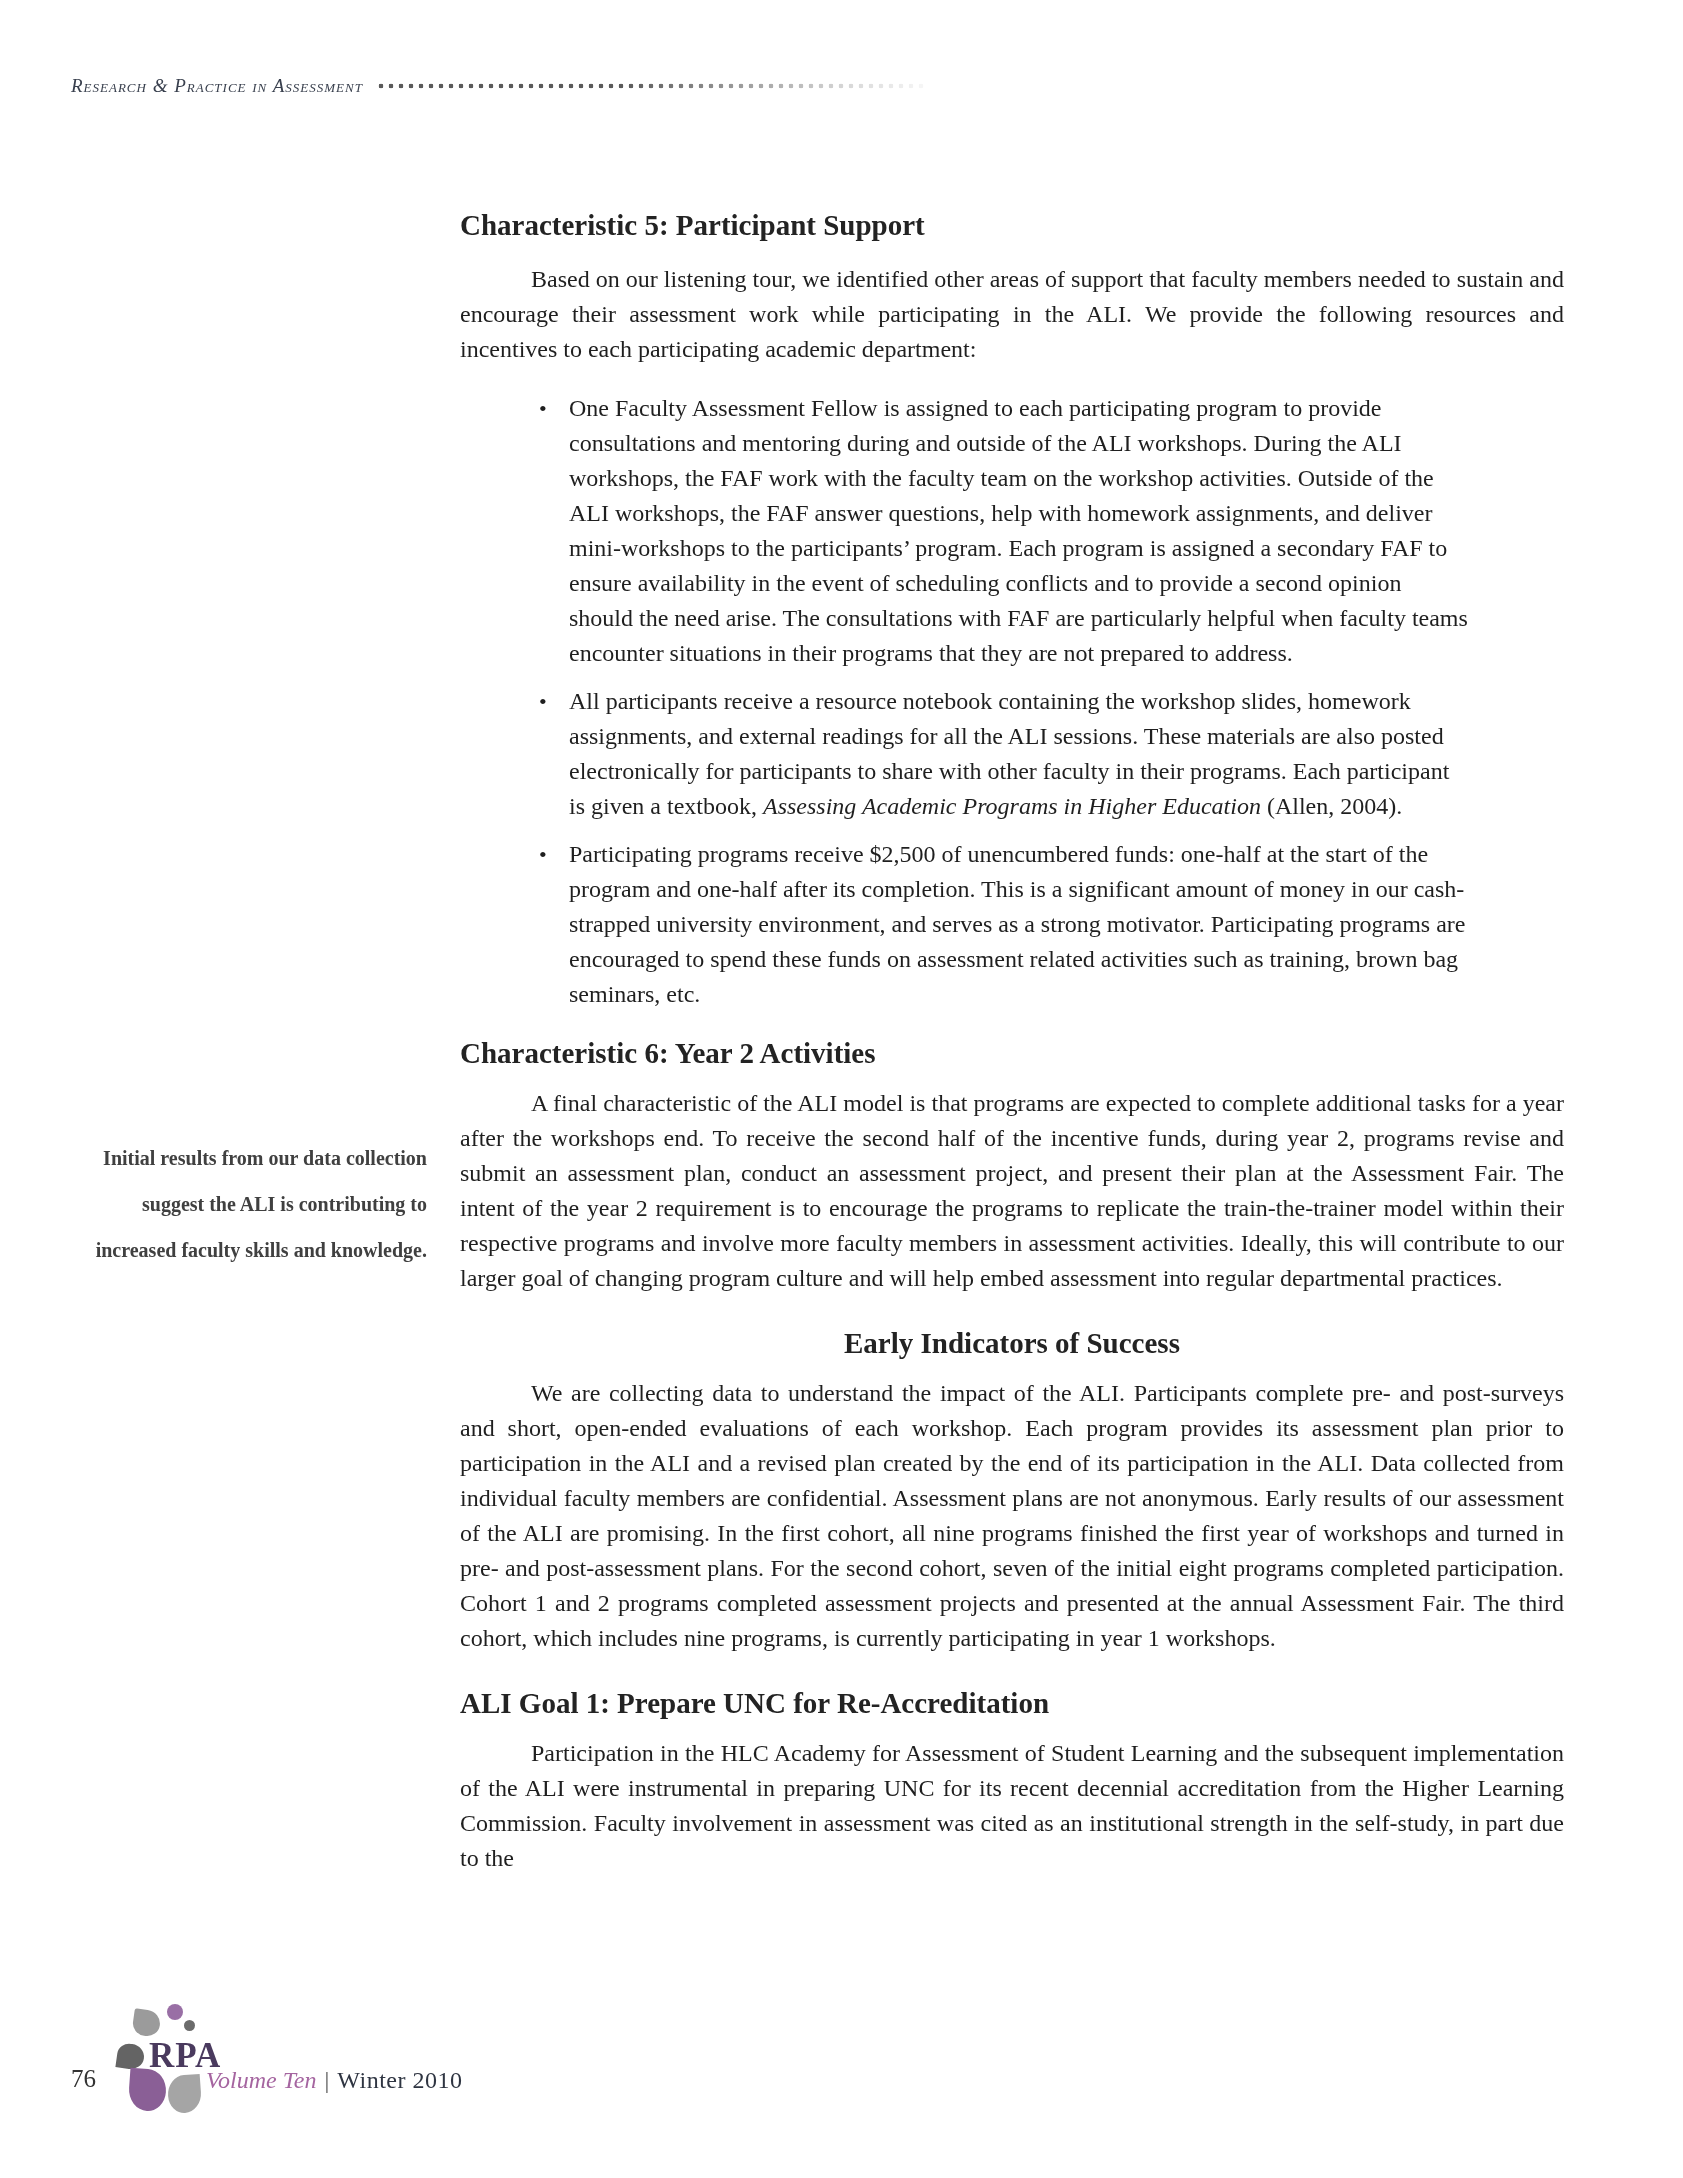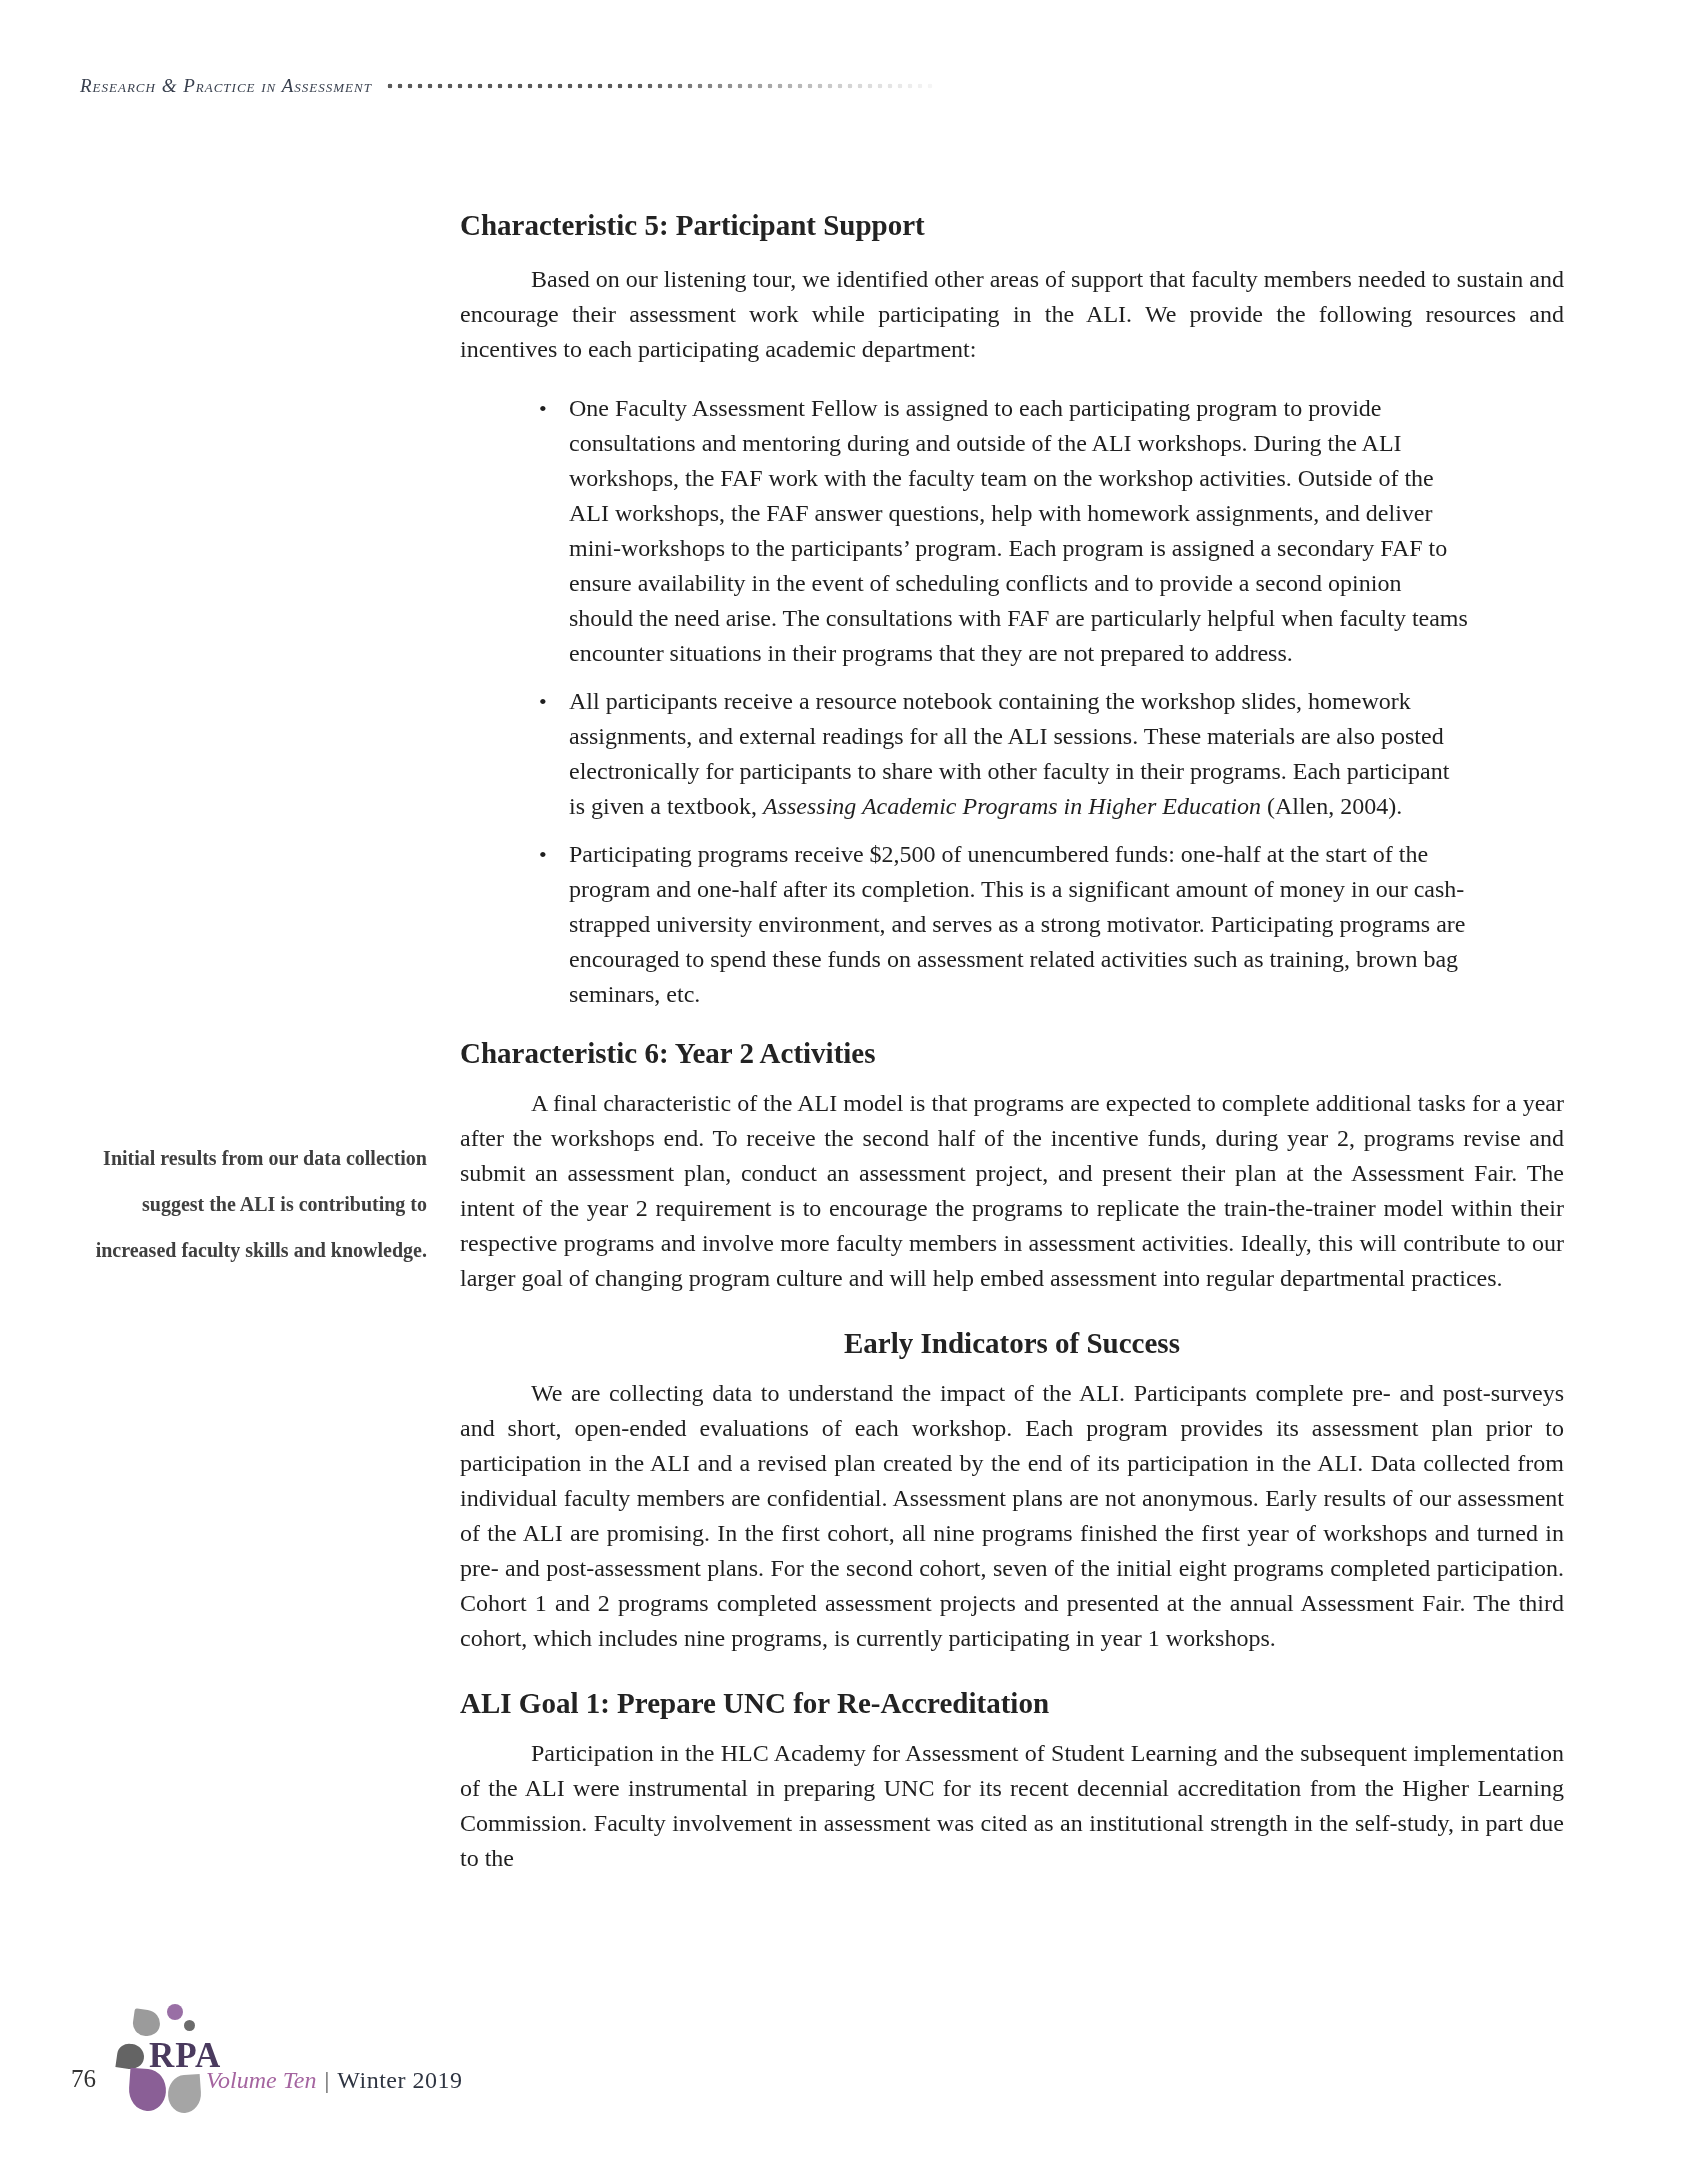--- a/index.html
+++ b/index.html
@@ -6,21 +6,21 @@
   .page{
     position:relative;
     width:1683px;height:2178px;
     background:#ffffff;
     overflow:hidden;
     font-family:"Liberation Serif","DejaVu Serif",serif;
     color:#222222;
   }
   
   .header{
-    position:absolute;left:80px;top:75px;width:1386px;height:30px;
+    position:absolute;left:71px;top:75px;width:1386px;height:30px;
     white-space:nowrap;
   }
   .journal-title{
     font-style:italic;
     font-variant:small-caps;
     font-size:19px;
     letter-spacing:1px;
     color:#39404e;
     vertical-align:middle;
   }
@@ -154,18 +154,18 @@
     <div class="logo">
       <span class="petal petal-a"></span>
       <span class="petal petal-b"></span>
       <span class="petal petal-c"></span>
       <span class="petal petal-d"></span>
       <span class="petal petal-e"></span>
       <span class="petal petal-f"></span>
       <span class="logo-text">RPA</span>
     </div>
     <div class="footer-line">
-      <span class="volume">Volume Ten</span><span class="sep">|</span><span class="issue">Winter 2019</span>
+      <span class="volume">Volume Ten</span><span class="sep">|</span><span class="issue">Winter 2010</span>
     </div>
   </div>
 
 </div>
 
 
 </body></html>

